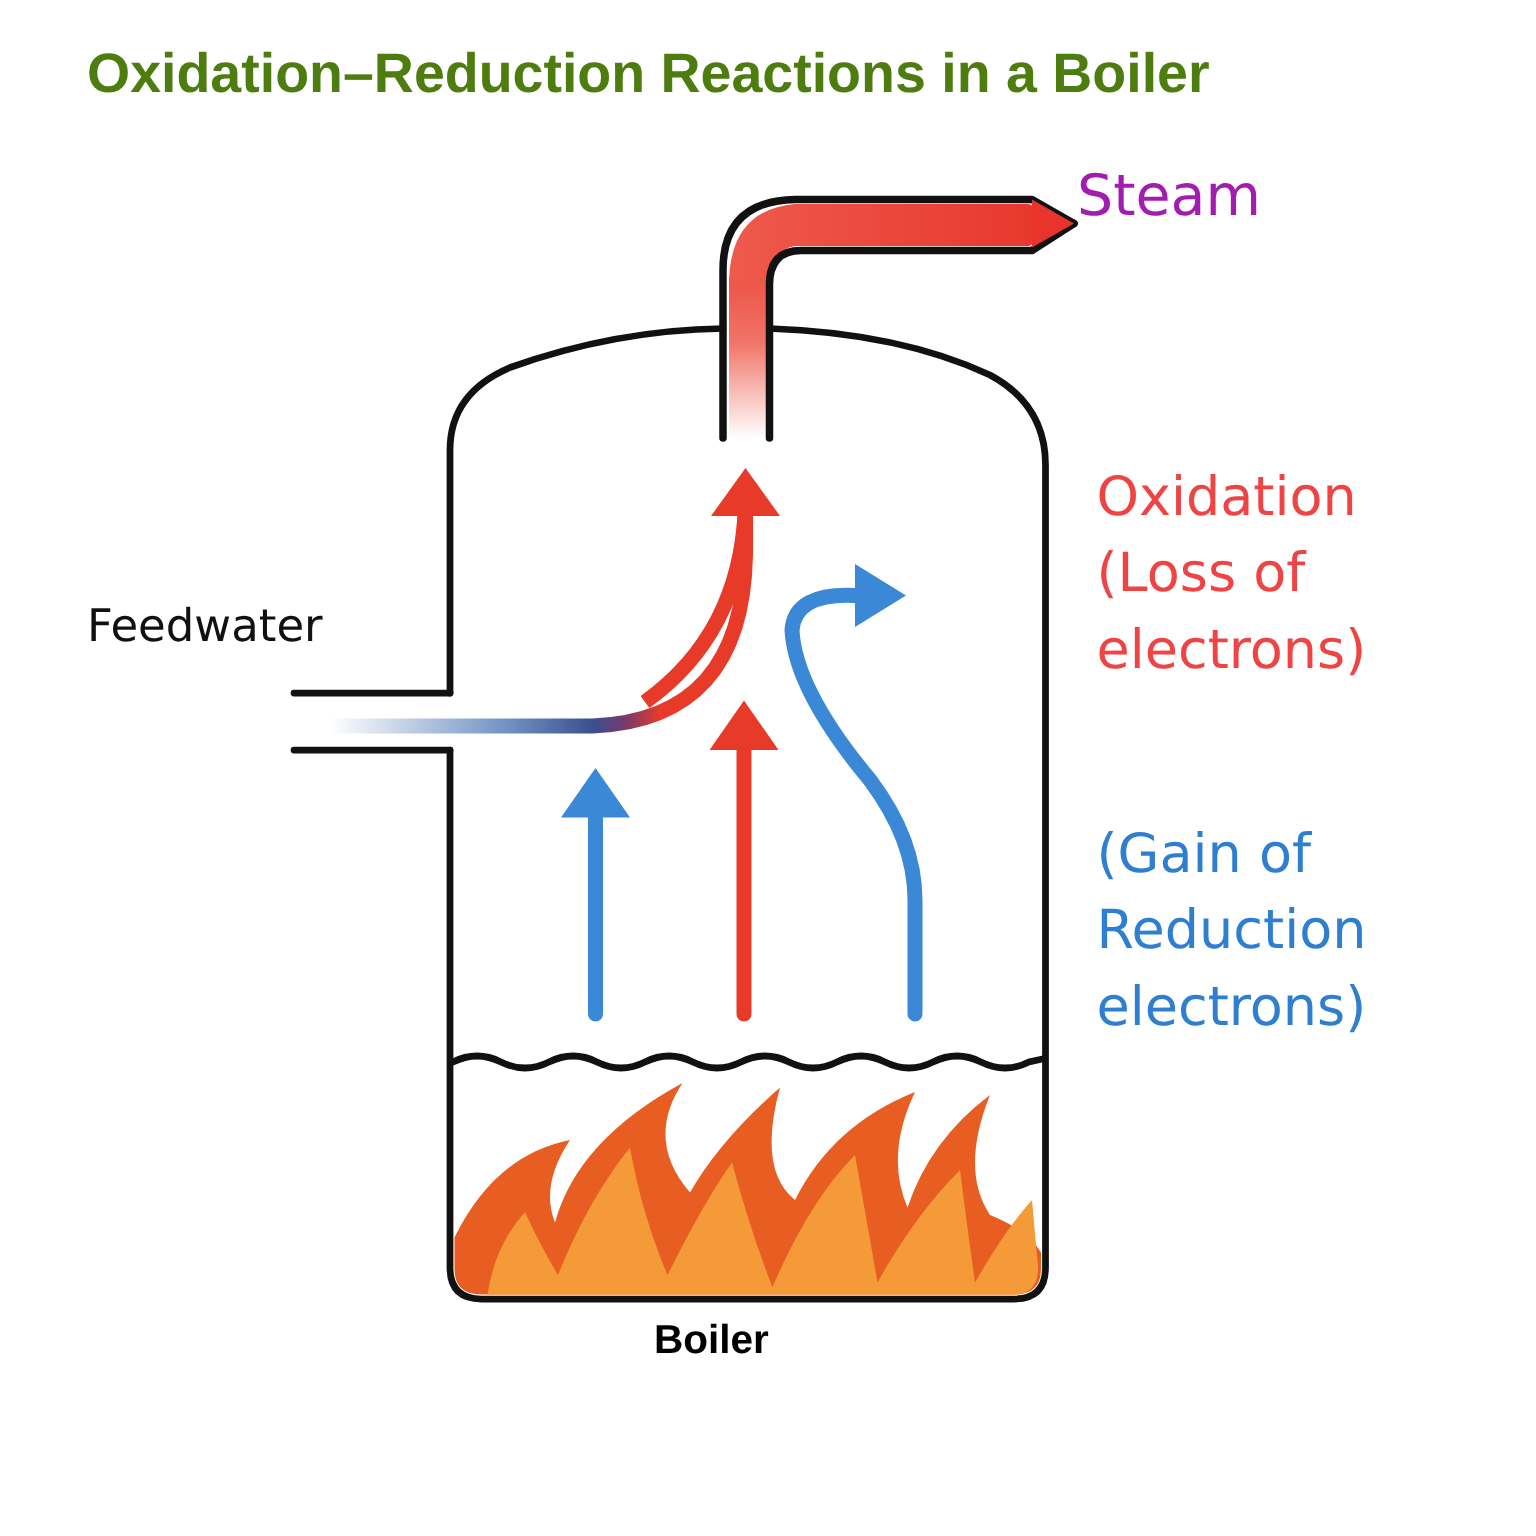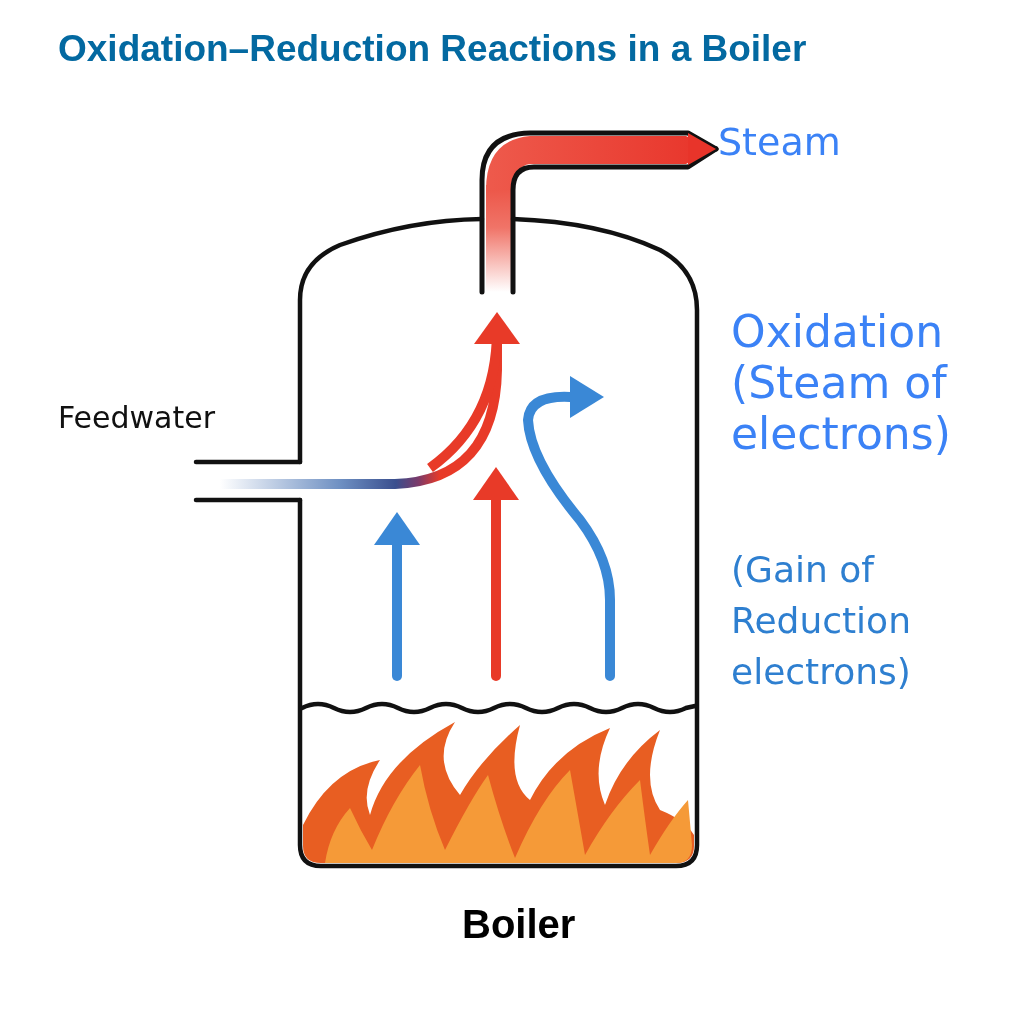--- a/index.html
+++ b/index.html
@@ -1,24 +1,24 @@
 <!DOCTYPE html>
 <html><head>
   <meta charset="utf-8">
   <style>
     html, body { margin: 0; padding: 0; background: #ffffff; }
     body { width: 1024px; height: 1024px; position: relative; overflow: hidden; font-family: "Liberation Sans", sans-serif; }
-    .title { position: absolute; left: 58px; top: 28px; font-size: 37px; font-weight: bold; color: #0369a1; letter-spacing: 0px; white-space: nowrap; font-family: "Liberation Sans", sans-serif; }
+    .title { position: absolute; left: 58px; top: 28px; font-size: 37px; font-weight: bold; color: #4d7c0f; letter-spacing: 0px; white-space: nowrap; font-family: "Liberation Sans", sans-serif; }
     svg.diagram { position: absolute; left: 0; top: 0; }
     .lbl { position: absolute; white-space: nowrap; font-family: "DejaVu Sans", sans-serif; }
-    .steam { left: 718px; top: 120px; font-size: 38px; color: #3b82f6; }
+    .steam { left: 718px; top: 108px; font-size: 38px; color: #a21caf; }
     .feed { left: 58px; top: 400px; font-size: 30px; color: #111; }
-    .ox { left: 731px; top: 306px; font-size: 44px; line-height: 51px; color: #3b82f6; }
+    .ox { left: 731px; top: 306px; font-size: 36px; line-height: 51px; color: #ef4444; }
     .red { left: 731px; top: 544px; font-size: 36px; line-height: 51px; color: #2e7fd0; }
-    .boiler { left: 436px; top: 902px; font-size: 40px; font-weight: bold; color: #000; font-family: "Liberation Sans", sans-serif; margin-left: 26px; }
+    .boiler { left: 436px; top: 878px; font-size: 27px; font-weight: bold; color: #000; font-family: "Liberation Sans", sans-serif; }
     .ox div, .red div { display: block; }
   </style>
 </head>
 <body>
 
 <div class="title">Oxidation–Reduction Reactions in a Boiler</div>
 
 <svg class="diagram" width="1024" height="1024" viewBox="0 0 1024 1024">
   <defs>
     <linearGradient id="steamV" x1="0" y1="1" x2="0" y2="0">
@@ -84,21 +84,21 @@
     <path d="M610 676 L610 600 Q610 560 580 520 Q530 460 528 420 Q530 395 570 397 L580 397" fill="none" stroke="#3a88d6" stroke-width="10" stroke-linecap="round" stroke-linejoin="round"></path>
     <polygon points="570,376 604,397 570,418" fill="#3a88d6"></polygon>
   </g>
 </svg>
 
 <div class="lbl steam">Steam</div>
 <div class="lbl feed">Feedwater</div>
 
 <div class="lbl ox">
   <div>Oxidation</div>
-  <div>(Steam of</div>
+  <div>(Loss of</div>
   <div>electrons)</div>
 </div>
 
 <div class="lbl red">
   <div>(Gain of</div>
   <div>Reduction</div>
   <div>electrons)</div>
 </div>
 
 <div class="lbl boiler">Boiler</div>

